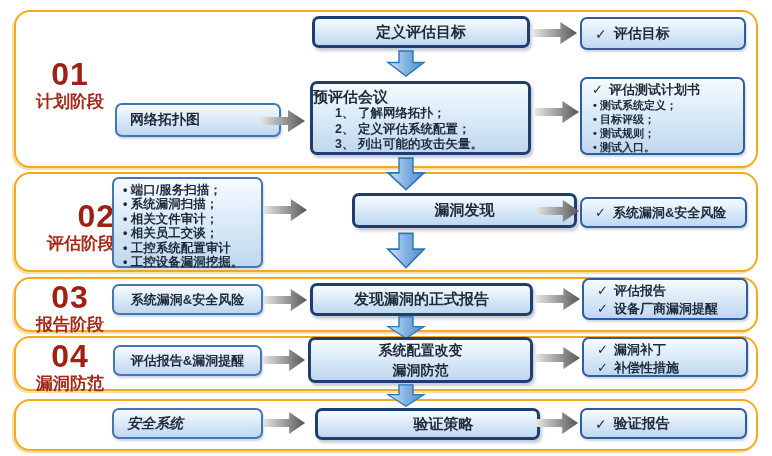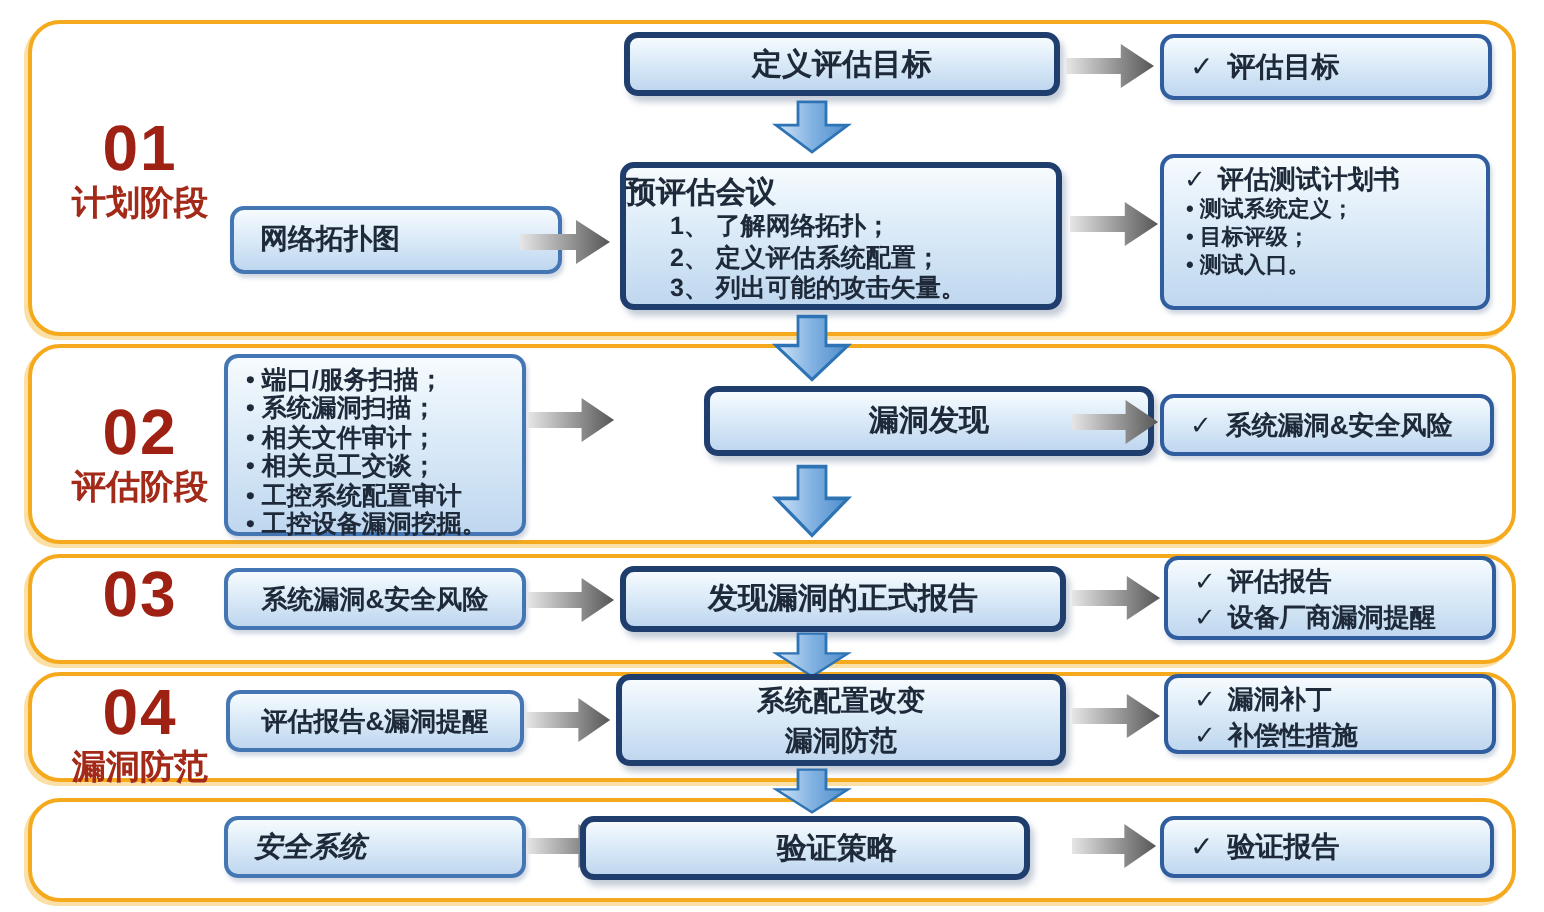--- a/index.html
+++ b/index.html
@@ -65,26 +65,27 @@
   <div class="abs band" style="left:14px;top:10px;width:744px;height:158px;"></div>
   <div class="abs band" style="left:14px;top:172px;width:744px;height:100px;"></div>
   <div class="abs band" style="left:14px;top:277px;width:744px;height:55px;"></div>
   <div class="abs band" style="left:14px;top:336px;width:744px;height:55px;"></div>
   <div class="abs band" style="left:14px;top:399px;width:744px;height:52px;"></div>
 
   <div class="abs phase" style="left:25px;top:58px;width:90px;">
     <div class="pnum">01</div>
     <div class="plabel">计划阶段</div>
   </div>
-  <div class="abs phase" style="left:25px;top:200px;width:90px;">
+  <div class="abs phase" style="left:25px;top:200px;width:90px;text-align:right;">
     <div class="pnum">02</div>
     <div class="plabel">评估阶段</div>
   </div>
   <div class="abs phase" style="left:25px;top:281px;width:90px;">
     <div class="pnum">03</div>
+    <div class="plabel">报告阶段</div>
   </div>
   <div class="abs phase" style="left:25px;top:340px;width:90px;">
     <div class="pnum">04</div>
     <div class="plabel">漏洞防范</div>
   </div>
 
   <div class="abs bluebox main cflex btxt t15" style="left:312px;top:16px;width:218px;height:32px;">
     <span>定义评估目标</span>
   </div>
 
@@ -128,20 +129,21 @@
       </svg>
   </div>
 
   <div class="abs bluebox out out2" style="left:580px;top:77px;width:165px;height:78px;">
     <div class="title">
       <span class="check">✓</span>
       <span>评估测试计划书</span>
     </div>
     <div class="bi">• 测试系统定义；</div>
     <div class="bi">• 目标评级；</div>
+    <div class="bi">• 测试规则；</div>
     <div class="bi">• 测试入口。</div>
   </div>
 
   <div class="abs" style="left:385px;top:157px;width:42px;height:34px;">
     <svg width="100%" height="100%" viewBox="0 0 42 28" preserveAspectRatio="none">
         <path d="M14 1 L28 1 L28 13 L39 13 L21 27 L3 13 L14 13 Z" fill="url(#gBlue)" stroke="#2e74b5" stroke-width="1.4"></path>
       </svg>
   </div>
 
   <div class="abs bluebox small list2" style="left:112px;top:177px;width:151px;height:91px;">
@@ -258,21 +260,21 @@
   <div class="abs bluebox small lflex btxt t14 padL" style="left:112px;top:408px;width:151px;height:31px;font-style:italic;">
     <span>安全系统</span>
   </div>
 
   <div class="abs" style="left:263px;top:410px;width:43px;height:26px;">
     <svg width="100%" height="100%" viewBox="0 0 46 26" preserveAspectRatio="none">
         <path d="M0 9 L28 9 L28 2 L45 13 L28 24 L28 17 L0 17 Z" fill="url(#gGray)"></path>
       </svg>
   </div>
 
-  <div class="abs bluebox main cflex btxt t15" style="left:290px;top:408px;width:225px;height:32px;padding-left:32px;">
+  <div class="abs bluebox main cflex btxt t15" style="left:315px;top:408px;width:225px;height:32px;padding-left:32px;">
     <span>验证策略</span>
   </div>
 
   <div class="abs" style="left:536px;top:410px;width:43px;height:26px;">
     <svg width="100%" height="100%" viewBox="0 0 46 26" preserveAspectRatio="none">
         <path d="M0 9 L28 9 L28 2 L45 13 L28 24 L28 17 L0 17 Z" fill="url(#gGray)"></path>
       </svg>
   </div>
 
   <div class="abs bluebox out lflex outline1 btxt t14" style="left:580px;top:408px;width:167px;height:31px;">

